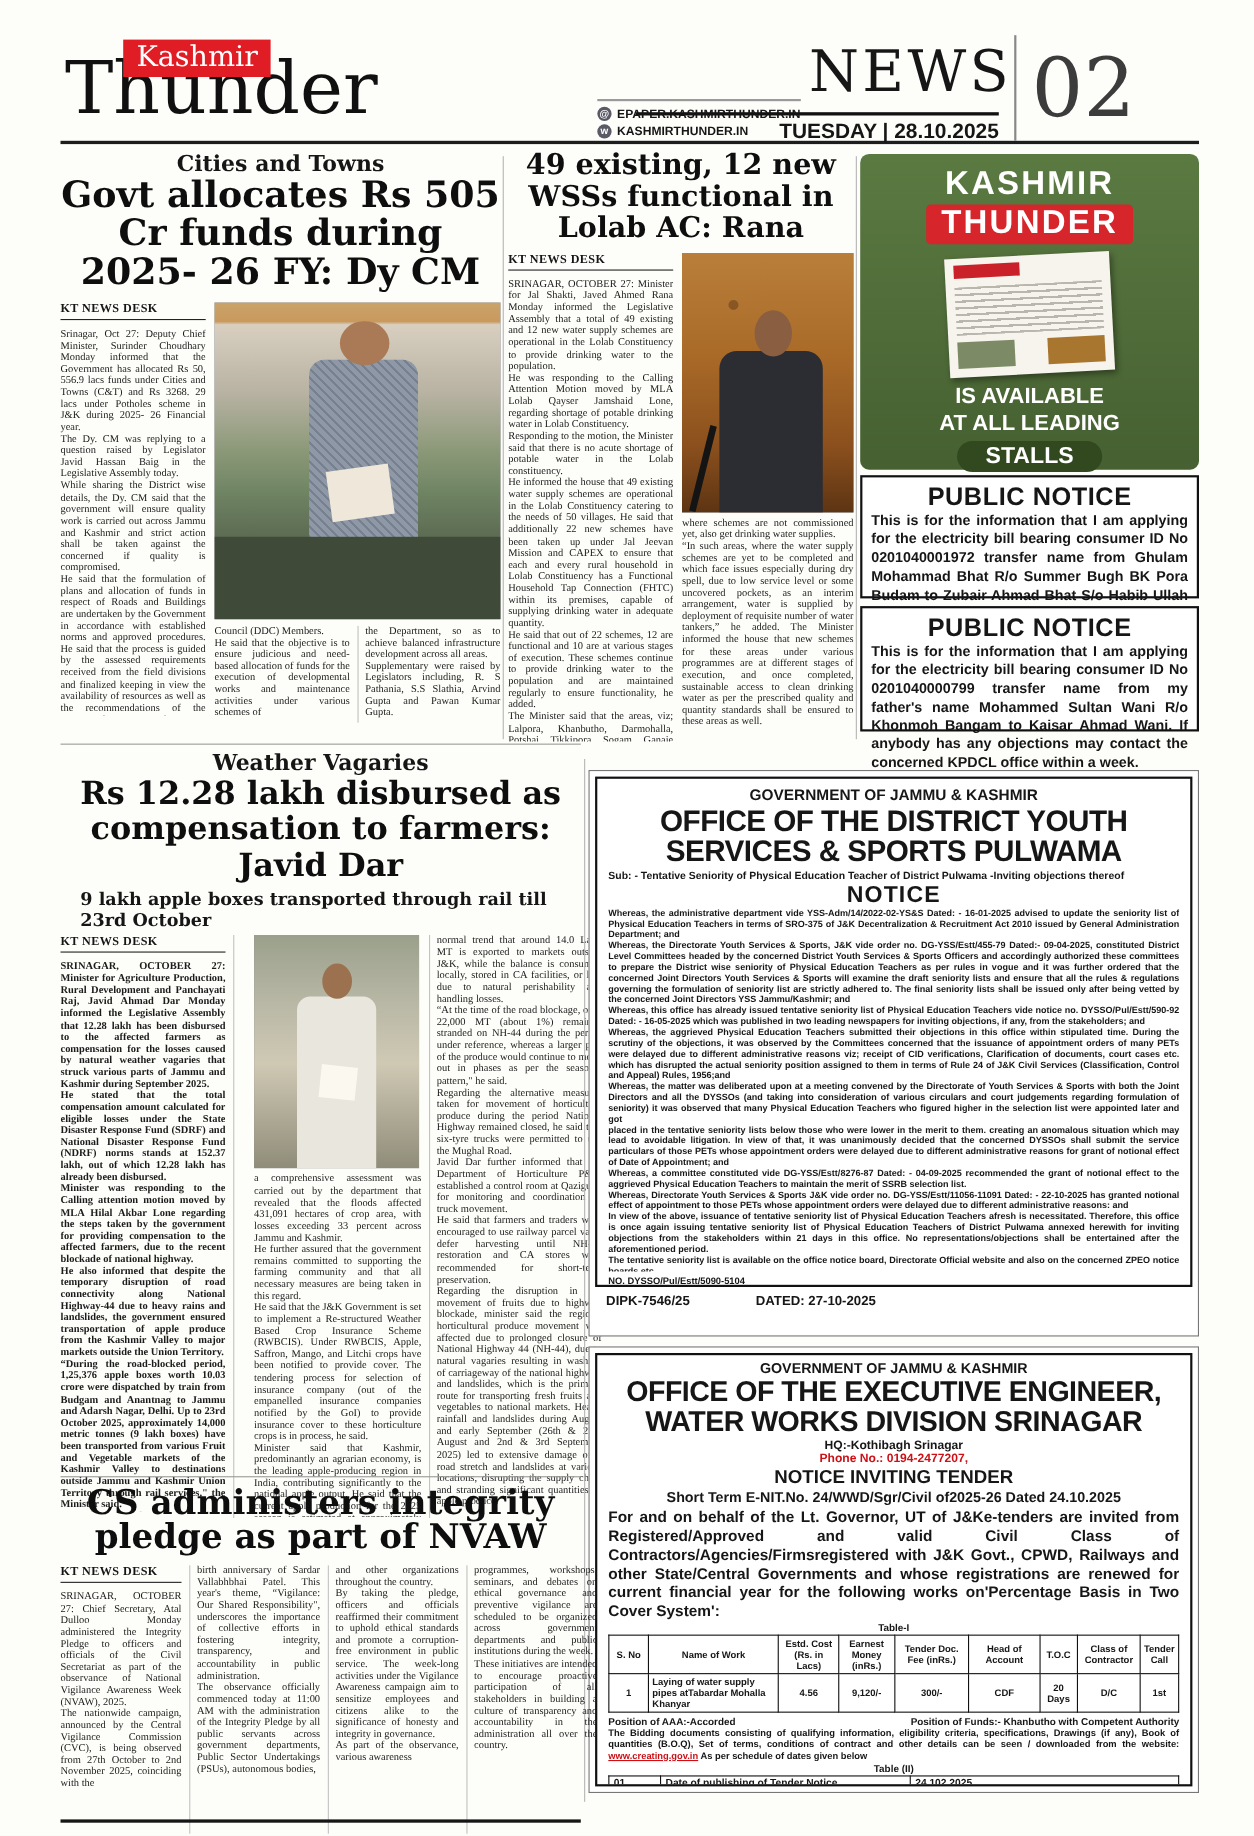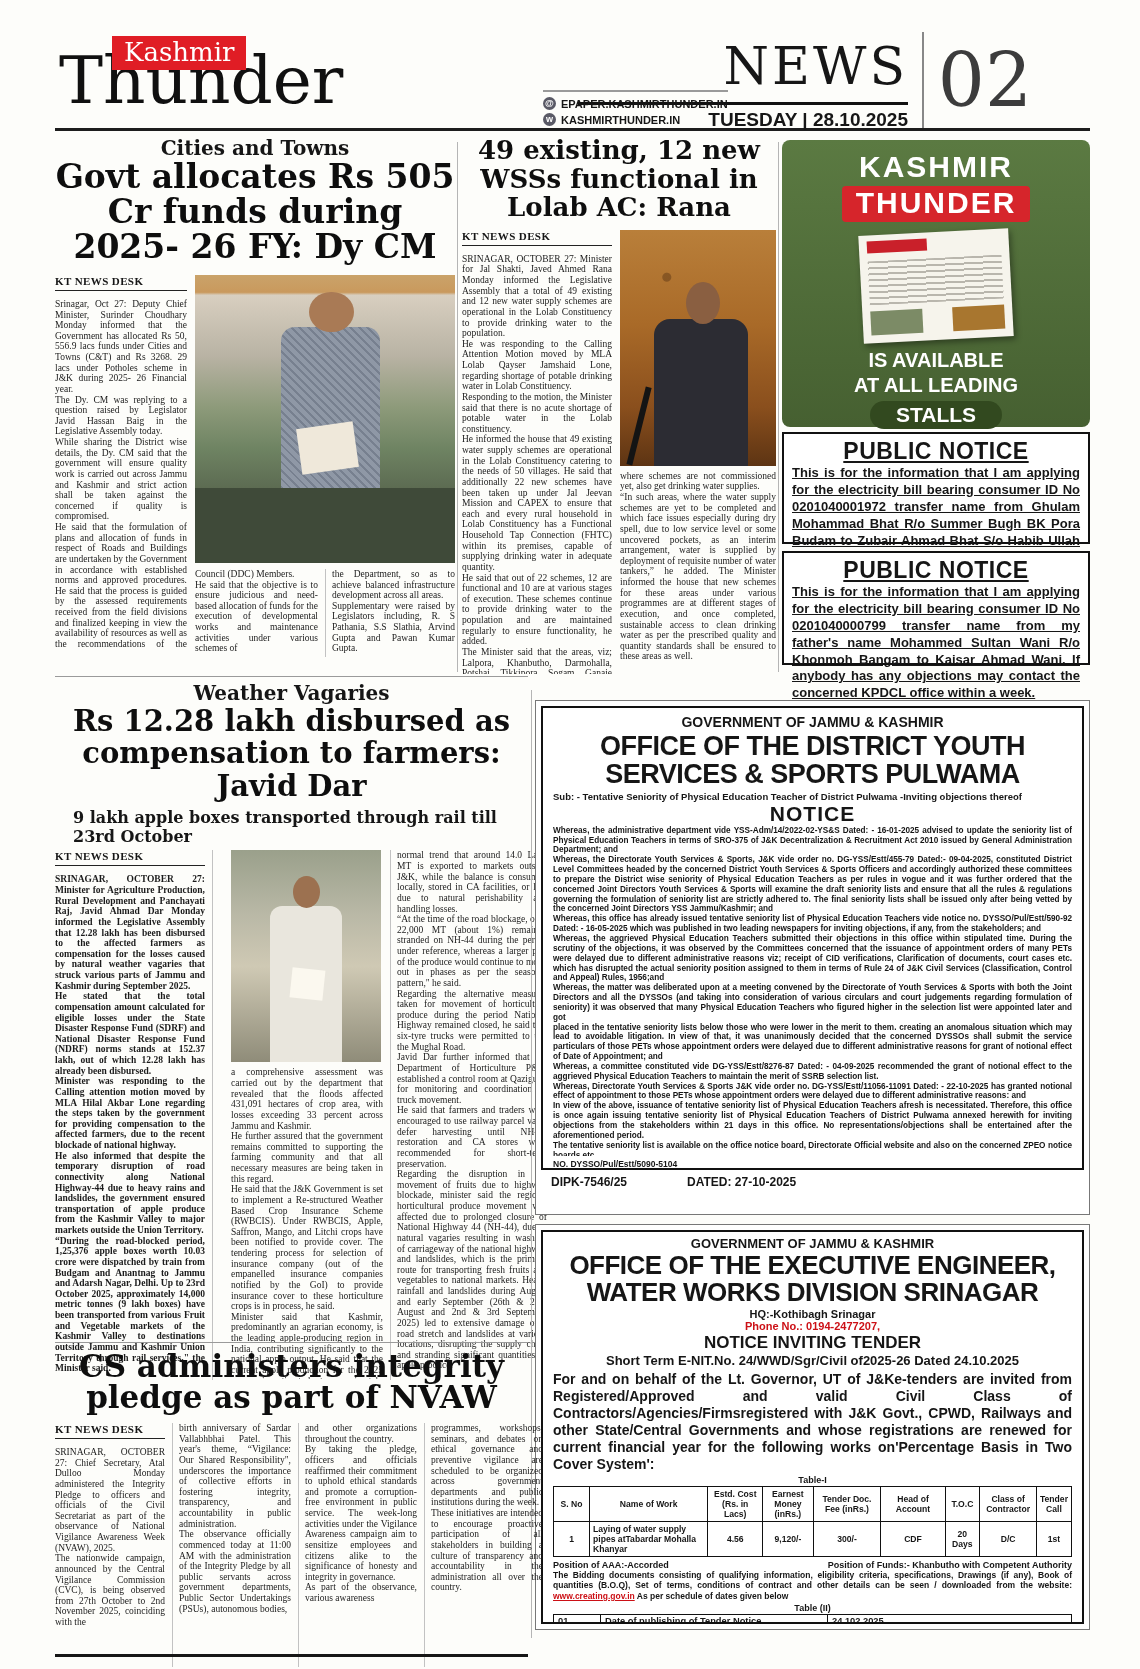--- a/index.html
+++ b/index.html
@@ -10,21 +10,21 @@
   .bodytext{font-size:9.5px;line-height:1.12;text-align:justify;white-space:pre-line;color:#1b1b1b;overflow:hidden;}
   .byline{font-family:"Liberation Serif",serif;font-weight:bold;font-size:11px;letter-spacing:.4px;
           border-bottom:1.6px solid #222;padding-bottom:3px;margin-bottom:8px;}
   .vrule{width:1px;background:#b5b5b5;}
   .colrule{border-left:1px solid #c2c2c2;}
   
   .masthead{left:55px;top:26px;width:1035px;height:102px;border-bottom:3px solid #1d1d1d;}
   .kashmir-box{position:absolute;left:57px;top:10px;background:#e01d25;color:#fff;
                font-family:"DejaVu Serif",serif;font-size:26px;padding:1px 12px 3px;}
   .thunder{position:absolute;left:4px;top:22px;font-family:"DejaVu Serif",serif;font-size:66px;line-height:1;color:#101010;}
-  .news{position:absolute;right:182px;top:14px;font-family:"DejaVu Serif",serif;font-size:52px;line-height:1;letter-spacing:3px;}
+  .news{position:absolute;right:170px;top:14px;font-family:"DejaVu Serif",serif;font-size:52px;line-height:1;letter-spacing:3px;}
   .dateline{position:absolute;right:182px;top:76px;width:330px;border-top:3px solid #111;padding-top:4px;
             font-family:"Liberation Sans",sans-serif;font-weight:bold;font-size:19px;text-align:right;}
   .pagenum{position:absolute;right:58px;top:6px;height:96px;border-left:2px solid #888;padding-left:14px;
            font-family:"DejaVu Serif",serif;font-size:74px;line-height:96px;color:#3c3c3c;}
   .mast-links{position:absolute;left:488px;top:64px;border-top:2px solid #9a9a9a;padding-top:5px;
               font-family:"Liberation Sans",sans-serif;font-weight:bold;font-size:11px;}
   .mast-links .row{display:flex;align-items:center;gap:5px;margin-bottom:3px;}
   .dot-icon{display:inline-block;width:13px;height:13px;border-radius:50%;background:#5a5a66;color:#fff;
             font-size:9px;line-height:13px;text-align:center;font-weight:bold;}
   
@@ -63,21 +63,21 @@
   .thumb{position:relative;width:150px;height:108px;margin:10px auto 8px;background:#f6f4ec;transform:rotate(-3deg);
          box-shadow:2px 3px 6px rgba(0,0,0,.4);overflow:hidden;}
   .thumb .bar{position:absolute;left:8px;top:6px;width:60px;height:12px;background:#c9202a;}
   .thumb .ln{position:absolute;left:8px;right:8px;height:44px;top:26px;
              background:repeating-linear-gradient(180deg,#b9b6ad 0 2px,transparent 2px 6px);}
   .thumb .ph1{position:absolute;left:8px;bottom:8px;width:52px;height:24px;background:#7c8b66;}
   .thumb .ph2{position:absolute;right:8px;bottom:8px;width:52px;height:24px;background:#a8762f;}
   .promo .av{font-size:20px;line-height:1.25;}
   .promo .stalls{display:inline-block;background:#32491f;border-radius:14px;padding:2px 26px;font-size:21px;margin-top:3px;}
   
-  .pnotice{width:308px;border:2px solid #111;background:#fff;padding:4px 8px 6px;box-sizing:border-box;text-decoration:underline;}
+  .pnotice{width:308px;border:2px solid #111;background:#fff;padding:4px 8px 6px;box-sizing:border-box;}
   .pnotice .t{font-family:"Liberation Sans",sans-serif;font-weight:bold;font-size:23px;text-align:center;letter-spacing:.5px;}
   .pnotice .b{font-family:"Liberation Sans",sans-serif;font-weight:bold;font-size:13px;line-height:1.3;text-align:justify;}
   
   .wx{left:55px;top:676px;width:473px;height:662px;border-top:1px solid #9a9a9a;padding-top:4px;}
   .wx .kicker{font-size:20px;}
   .wx .hl{font-size:29px;line-height:1.12;text-align:center;}
   .wx .sub{font-size:16px;font-family:"DejaVu Serif",serif;font-weight:bold;margin:6px 0 4px 18px;}
   .wx-body{display:flex;gap:7px;}
   
   .govbox{background:#fff;border:1px solid #777;padding:5px;box-sizing:border-box;}

